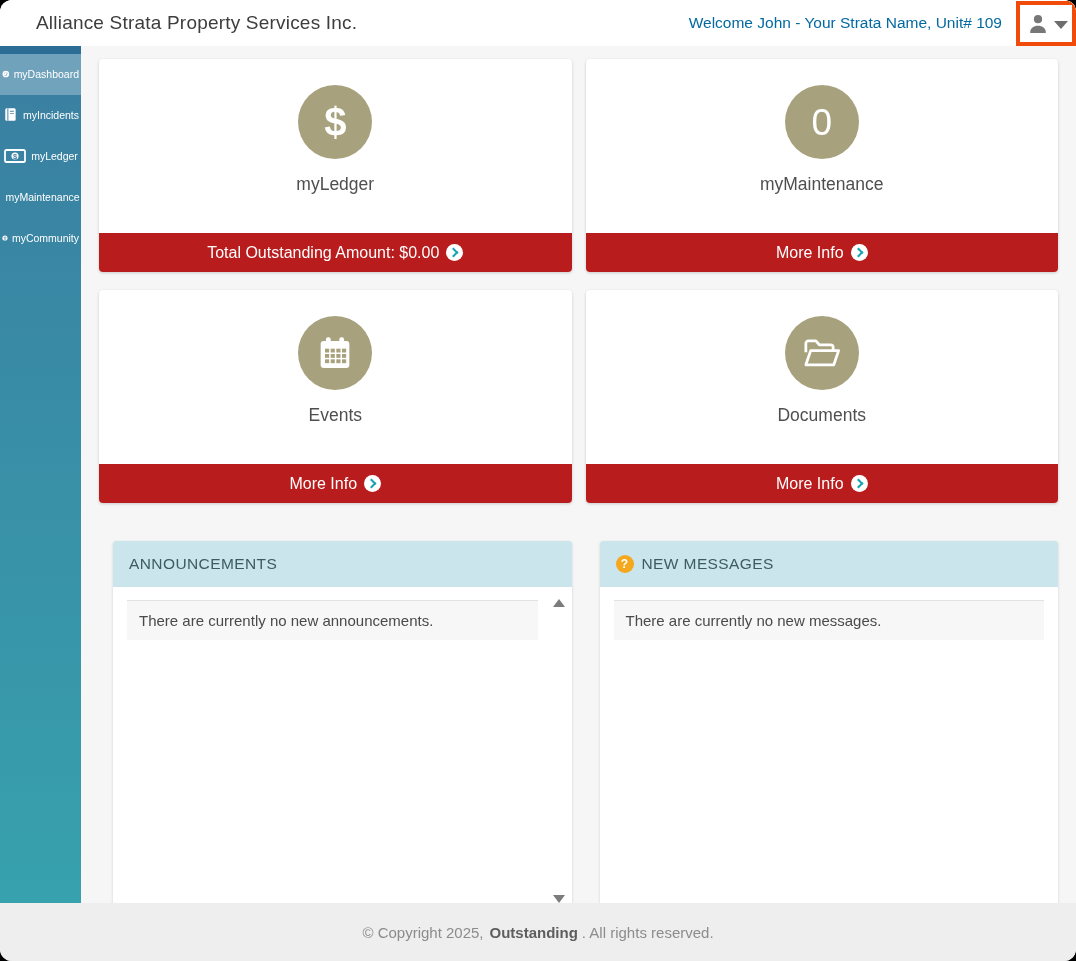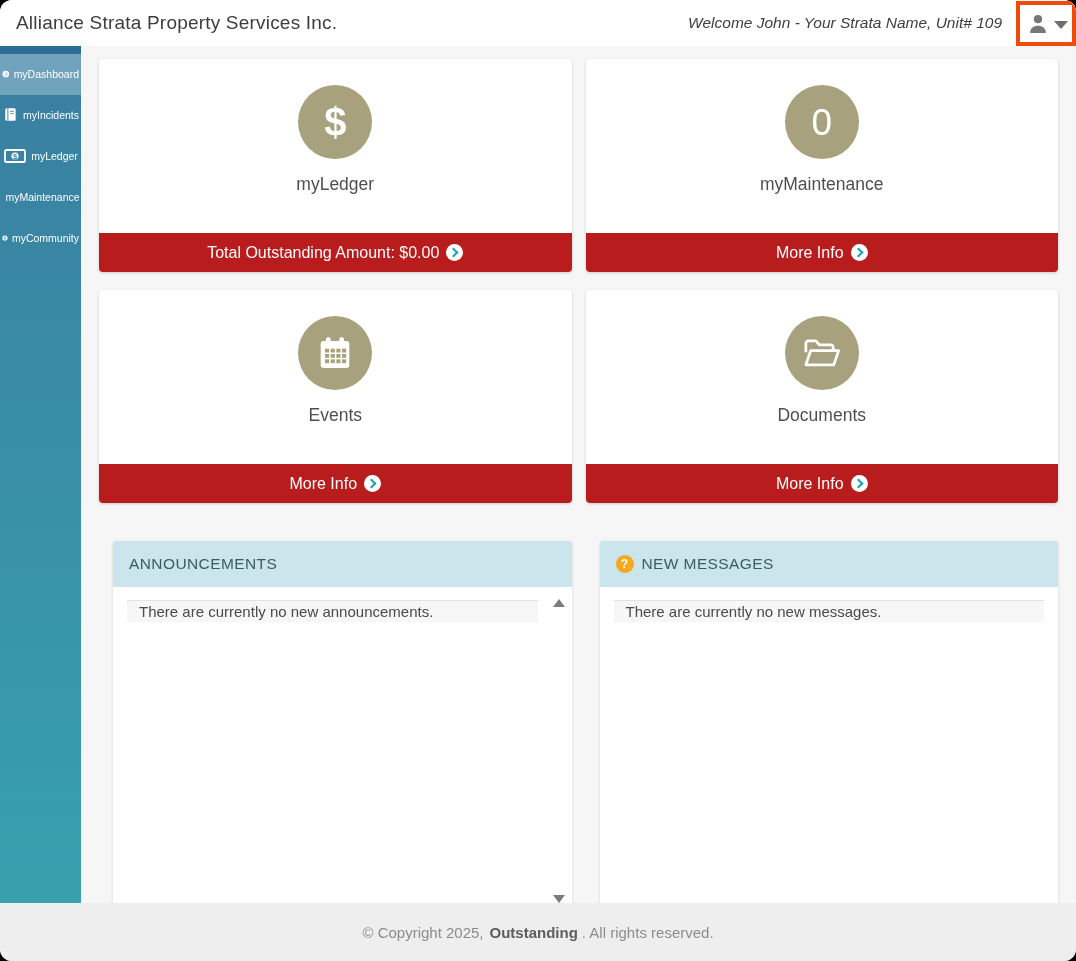--- a/index.html
+++ b/index.html
@@ -7,22 +7,22 @@
   .screen {
     width:1076px; height:961px; border-radius:12px; overflow:hidden;
     background:#f6f6f7; display:flex; flex-direction:column; position:relative;
   }
   
   .topbar {
     height:46px; background:#ffffff; flex:0 0 auto; display:flex;
     align-items:center; justify-content:space-between; padding:0 74px 0 16px;
     position:relative; z-index:5;
   }
-  .app-title { font-size:19px; color:#3d3d3d; letter-spacing:.2px; }
-  .welcome { font-size:15.5px; color:#404040;font-style:italic; }
+  .app-title { font-size:19px; color:#3d3d3d; letter-spacing:.2px;margin-left:20px; }
+  .welcome { font-size:15.5px; color:#0369a1; }
   .user-box {
     position:absolute; top:1px; right:0; width:60px; height:45px;
     border:4px solid #f14b0c; background:#fff; display:flex;
     align-items:center; justify-content:center; gap:3px; cursor:pointer;
   }
   .person-icon { width:26px; height:26px; display:block; }
   .caret-down {
     width:0; height:0; border-left:7px solid transparent; border-right:7px solid transparent;
     border-top:8px solid #6d6d6d; margin-top:2px;
   }
@@ -85,21 +85,21 @@
     font-size:15.5px; letter-spacing:.4px; display:flex; align-items:center;
     padding:0 16px; gap:8px;
   }
   .q-icon {
     width:18px; height:18px; border-radius:50%; background:#f5a81e;
     display:inline-flex; align-items:center; justify-content:center; cursor:pointer; flex:0 0 auto;
   }
   .q-icon::before { content:"?"; color:#fff; font-size:12px; font-weight:bold; }
   .panel-body { flex:1; position:relative; padding:13px 14px 0; }
   .empty-row {
-    background:#f7f7f7; border-top:1px solid #e2e2e2; padding:2px 12px;
+    background:#f7f7f7; border-top:1px solid #e2e2e2; padding:11px 12px;
     font-size:15px; color:#4a4a4a;
   }
   .panel-body.has-scrollbar { padding-right:34px; }
   .scroll-arrow {
     position:absolute; right:7px; width:0; height:0; cursor:pointer;
     border-left:6px solid transparent; border-right:6px solid transparent;
   }
   .scroll-arrow.up   { top:12px;  border-bottom:8px solid #7c7c7c; }
   .scroll-arrow.down { bottom:10px; border-top:8px solid #7c7c7c; }
   

